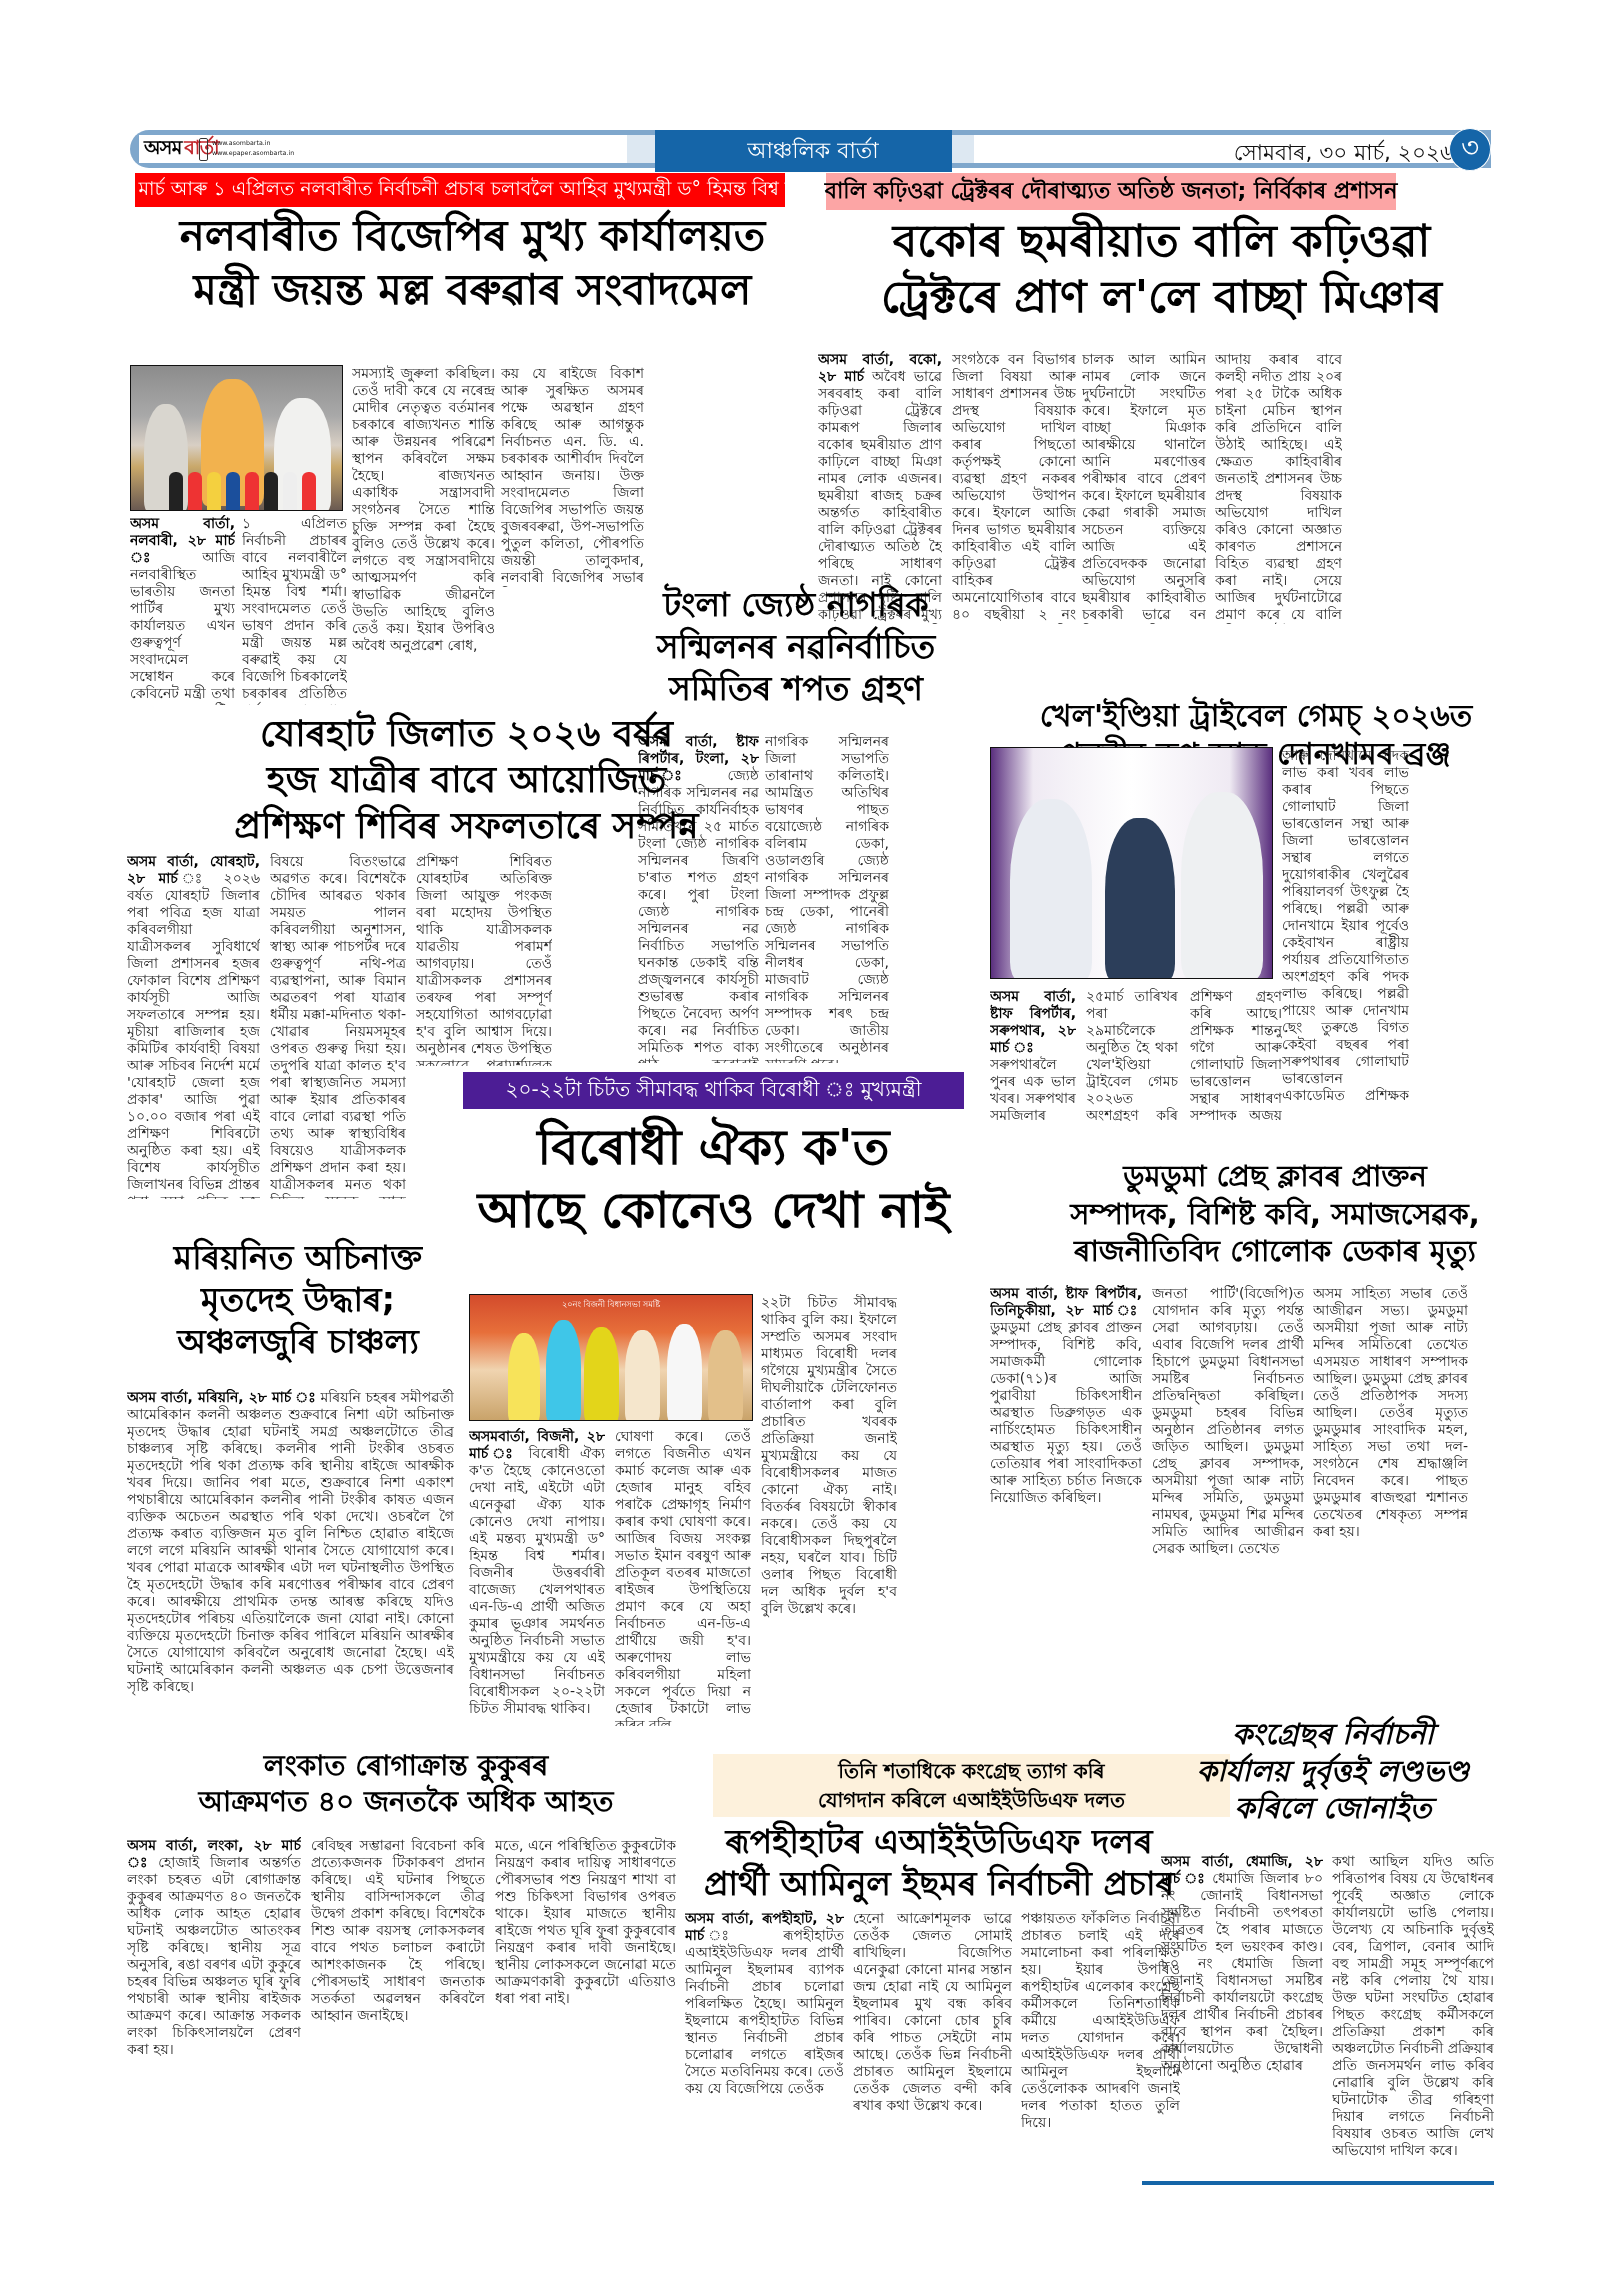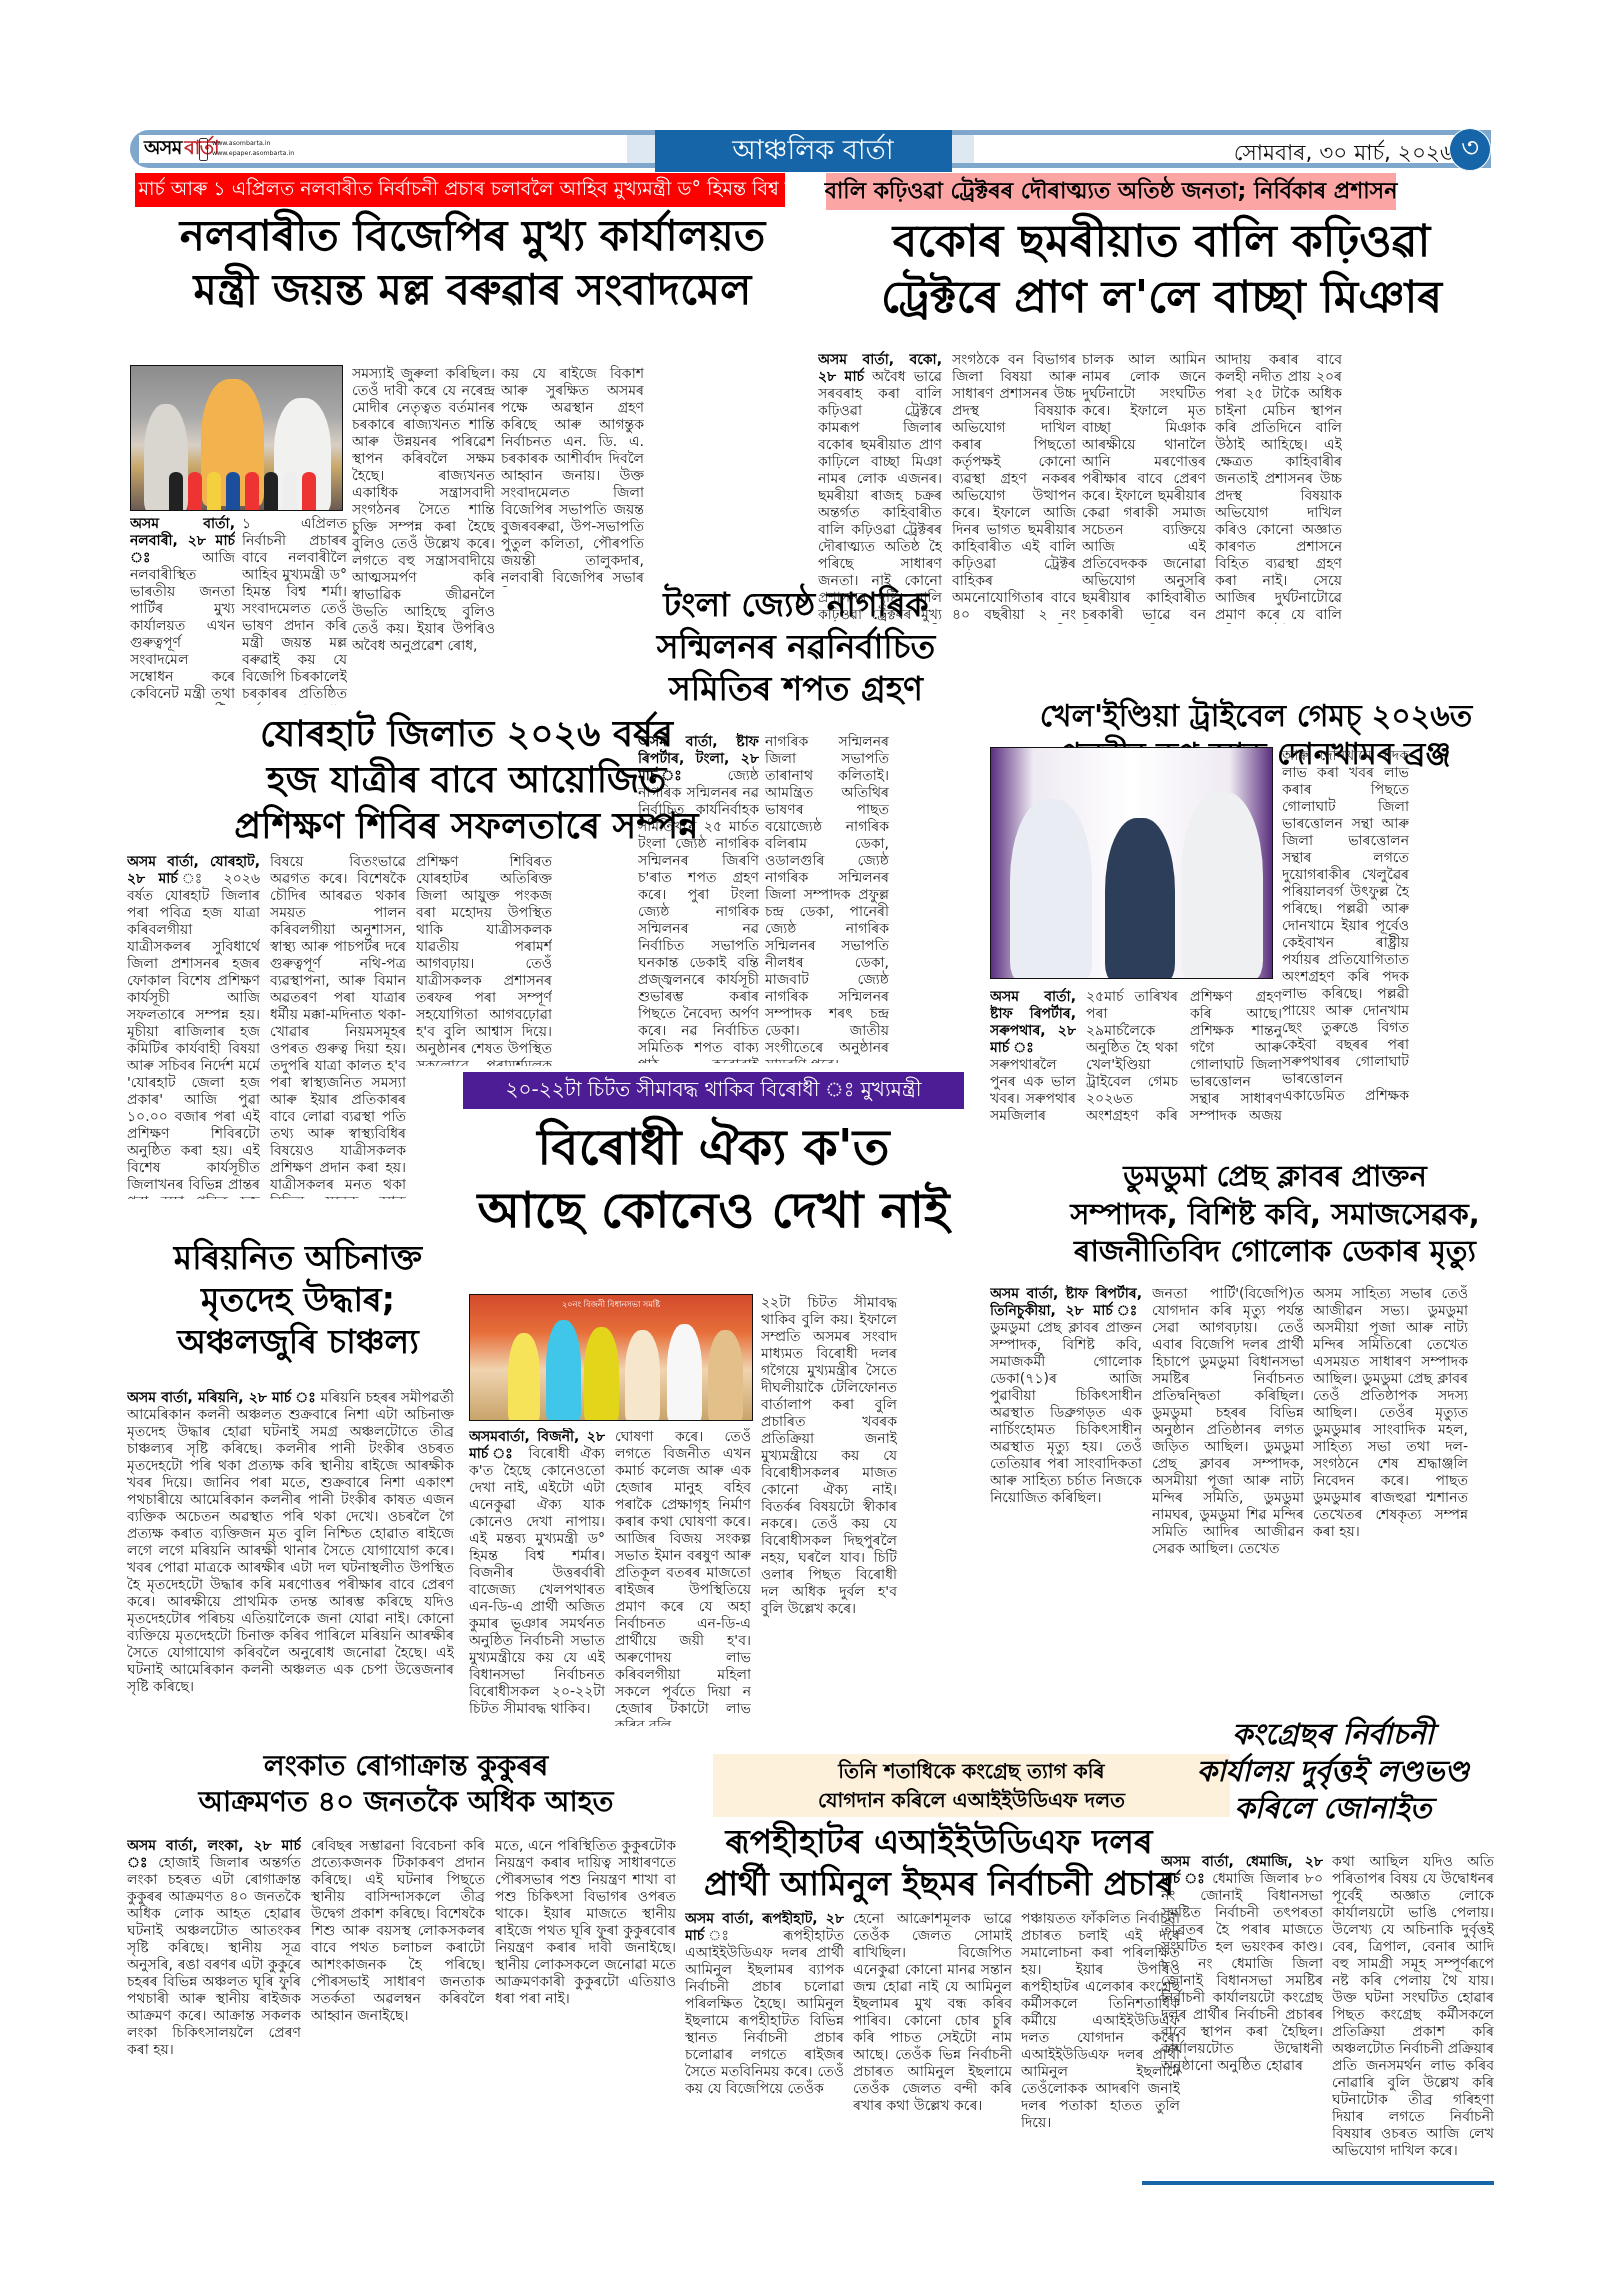--- a/index.html
+++ b/index.html
@@ -14,21 +14,21 @@
               background: #7fa7cc; }
   .mast-inner { position: absolute; left: 9px; top: 5px; right: 25px; height: 28px; background: #fff; }
   .mast-tint { position: absolute; left: 497px; top: 5px; width: 28.6px; height: 28px; background: #dde8f2; }
   .mast-tint2 { position: absolute; left: 822px; top: 5px; width: 22px; height: 28px; background: #dde8f2; }
   .logo { position: absolute; left: 14px; top: 6.3px; height: 25px; display: flex; align-items: center; gap: 2.5px; }
   .logo .l1 { font-size: 19px; font-weight: bold; color: #000; letter-spacing: -0.6px; }
   .logo .l2 { font-size: 19px; font-weight: bold; color: #c1272d; letter-spacing: -0.6px; }
   .web-icon { position: absolute; left: 69px; top: 7.6px; width: 9px; height: 23px; border: 1.3px solid #333; border-radius: 1.9px; }
   .urls { position: absolute; left: 82px; top: 7.6px; font-size: 6.3px; line-height: 10px; color: #222; }
   .section-box { position: absolute; left: 525px; top: 0; width: 297px; height: 42px; background: #1565a8;
-                 color: #fff; font-size: 27px; display: flex; align-items: center; justify-content: center; padding-left: 19px; }
+                 color: #fff; font-size: 22px; display: flex; align-items: center; justify-content: center; padding-left: 19px; }
   .date { position: absolute; right: 37px; top: 6.3px; font-size: 21.6px; color: #111; }
   .page-no { position: absolute; right: 0; top: -2.5px; width: 42px; height: 43px; border-radius: 50%;
              background: #1565a8; color: #fff; font-size: 28px; display: flex; align-items: center; justify-content: center;
              border: 1.9px solid #fff; }
 
   
   .kicker-red { left: 135px; top: 173px; width: 650px; height: 34px; background: #ff0000; color: #fff;
                 font-size: 19px; display: flex; align-items: center; justify-content: center; white-space: nowrap; }
   .kicker-yellow { left: 826px; top: 173px; width: 570px; height: 37px; background: #fca5a5; color: #000;
                    font-size: 22px; font-weight: bold; display: flex; align-items: center; justify-content: center; white-space: nowrap; }

